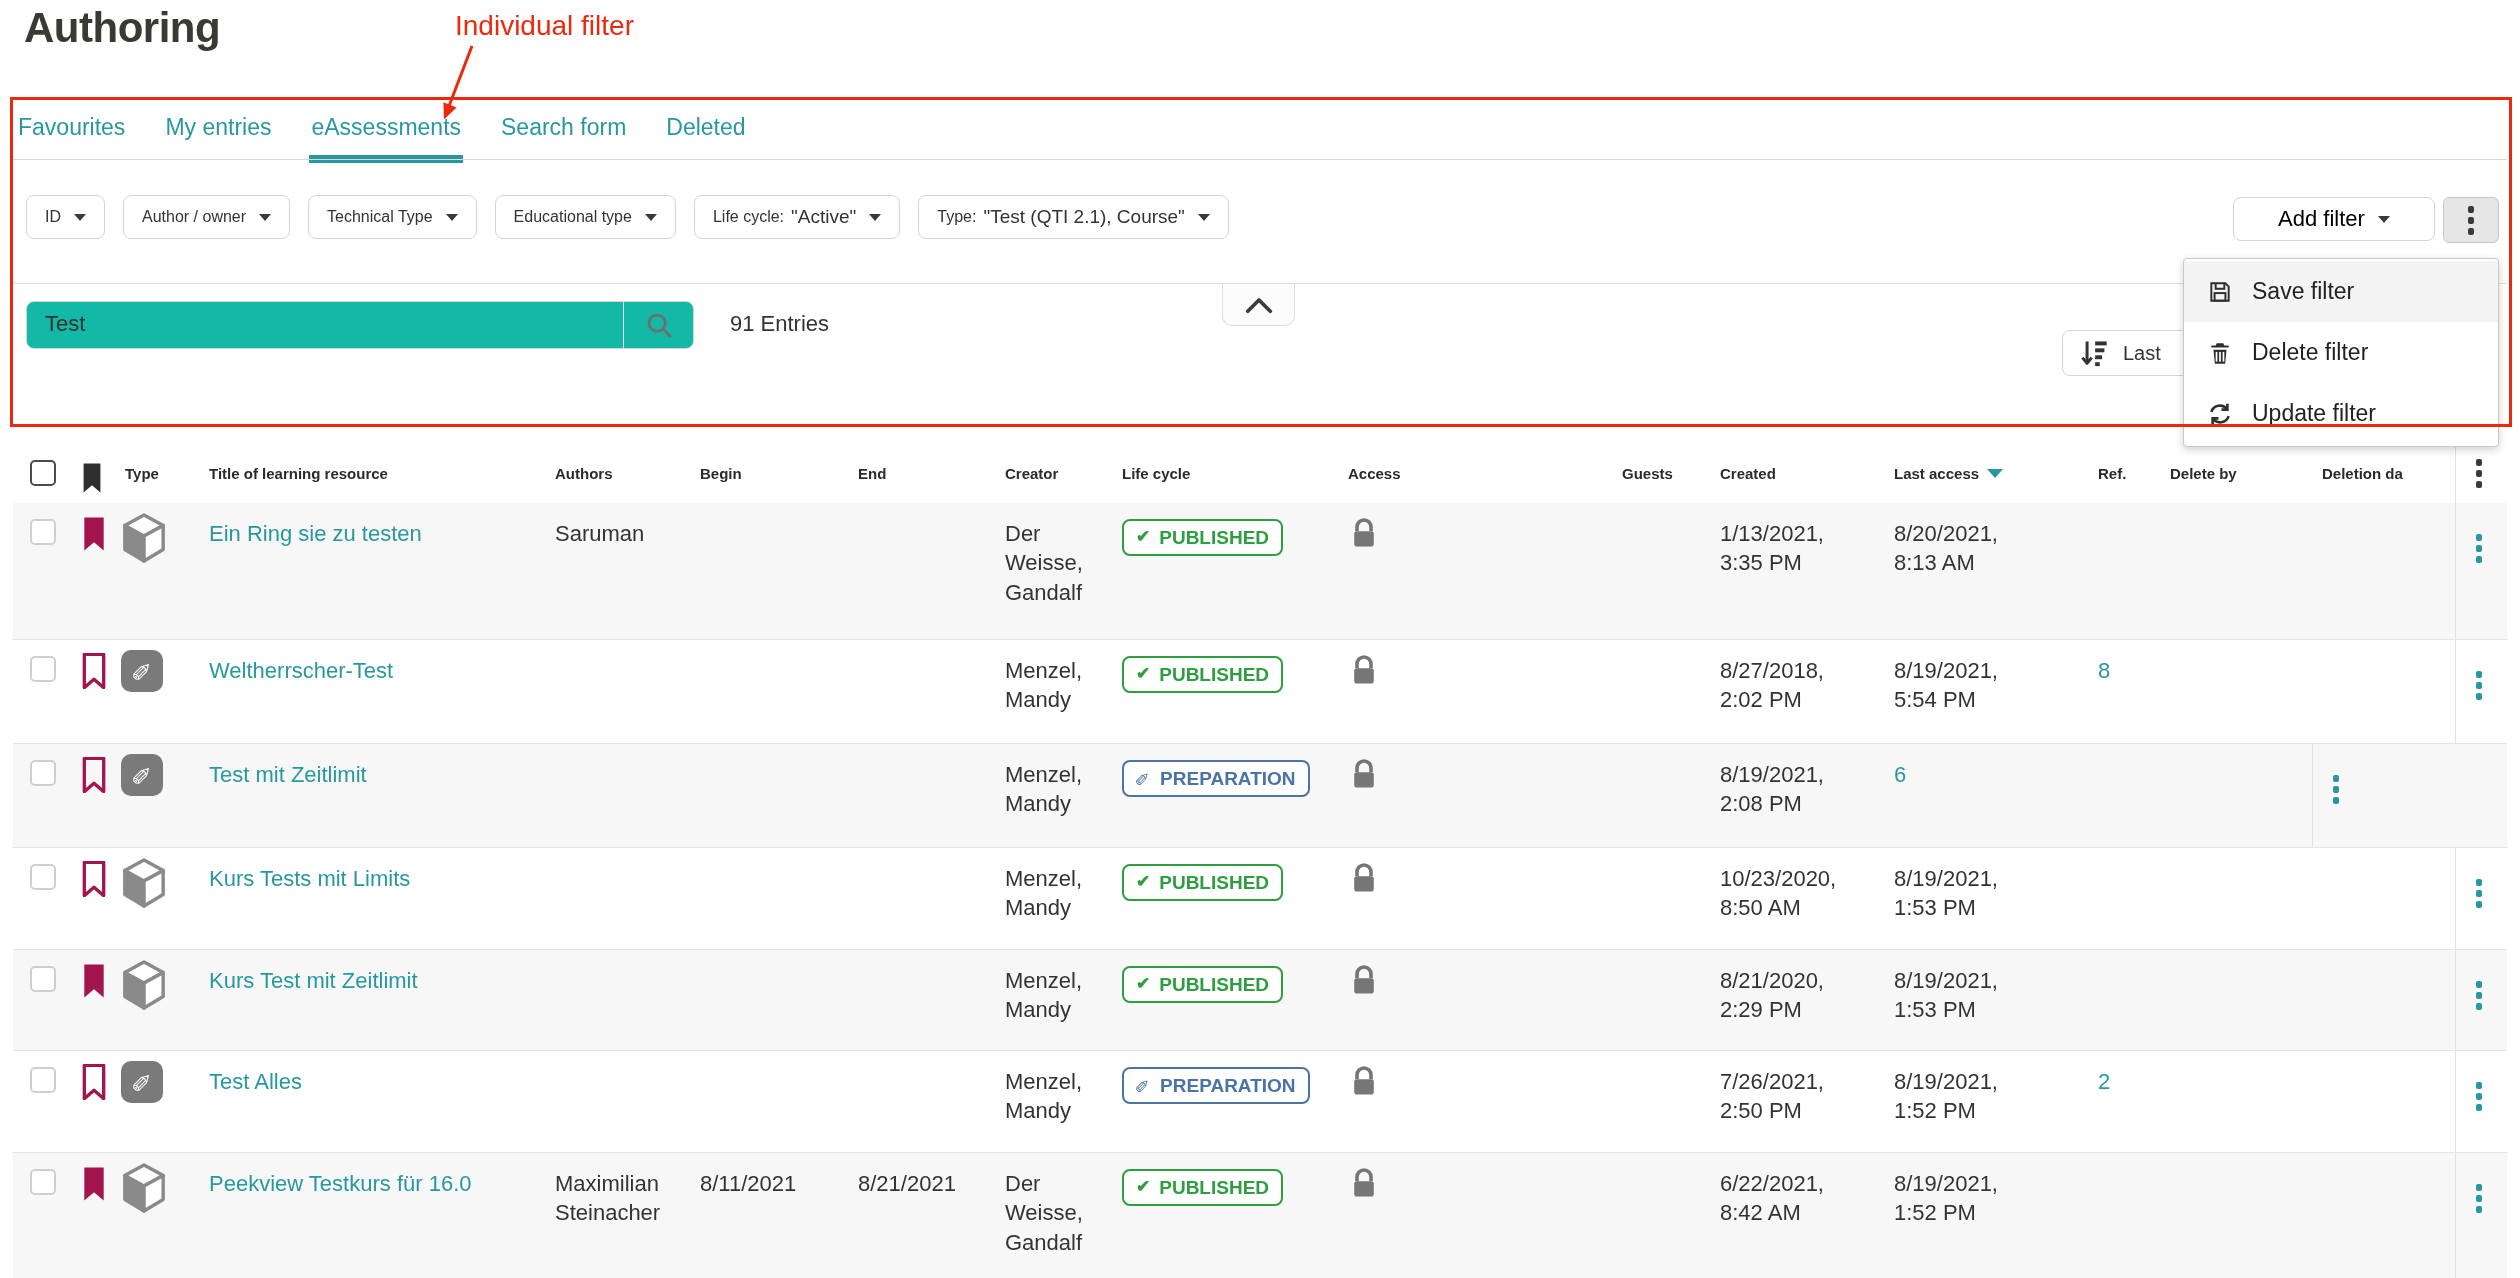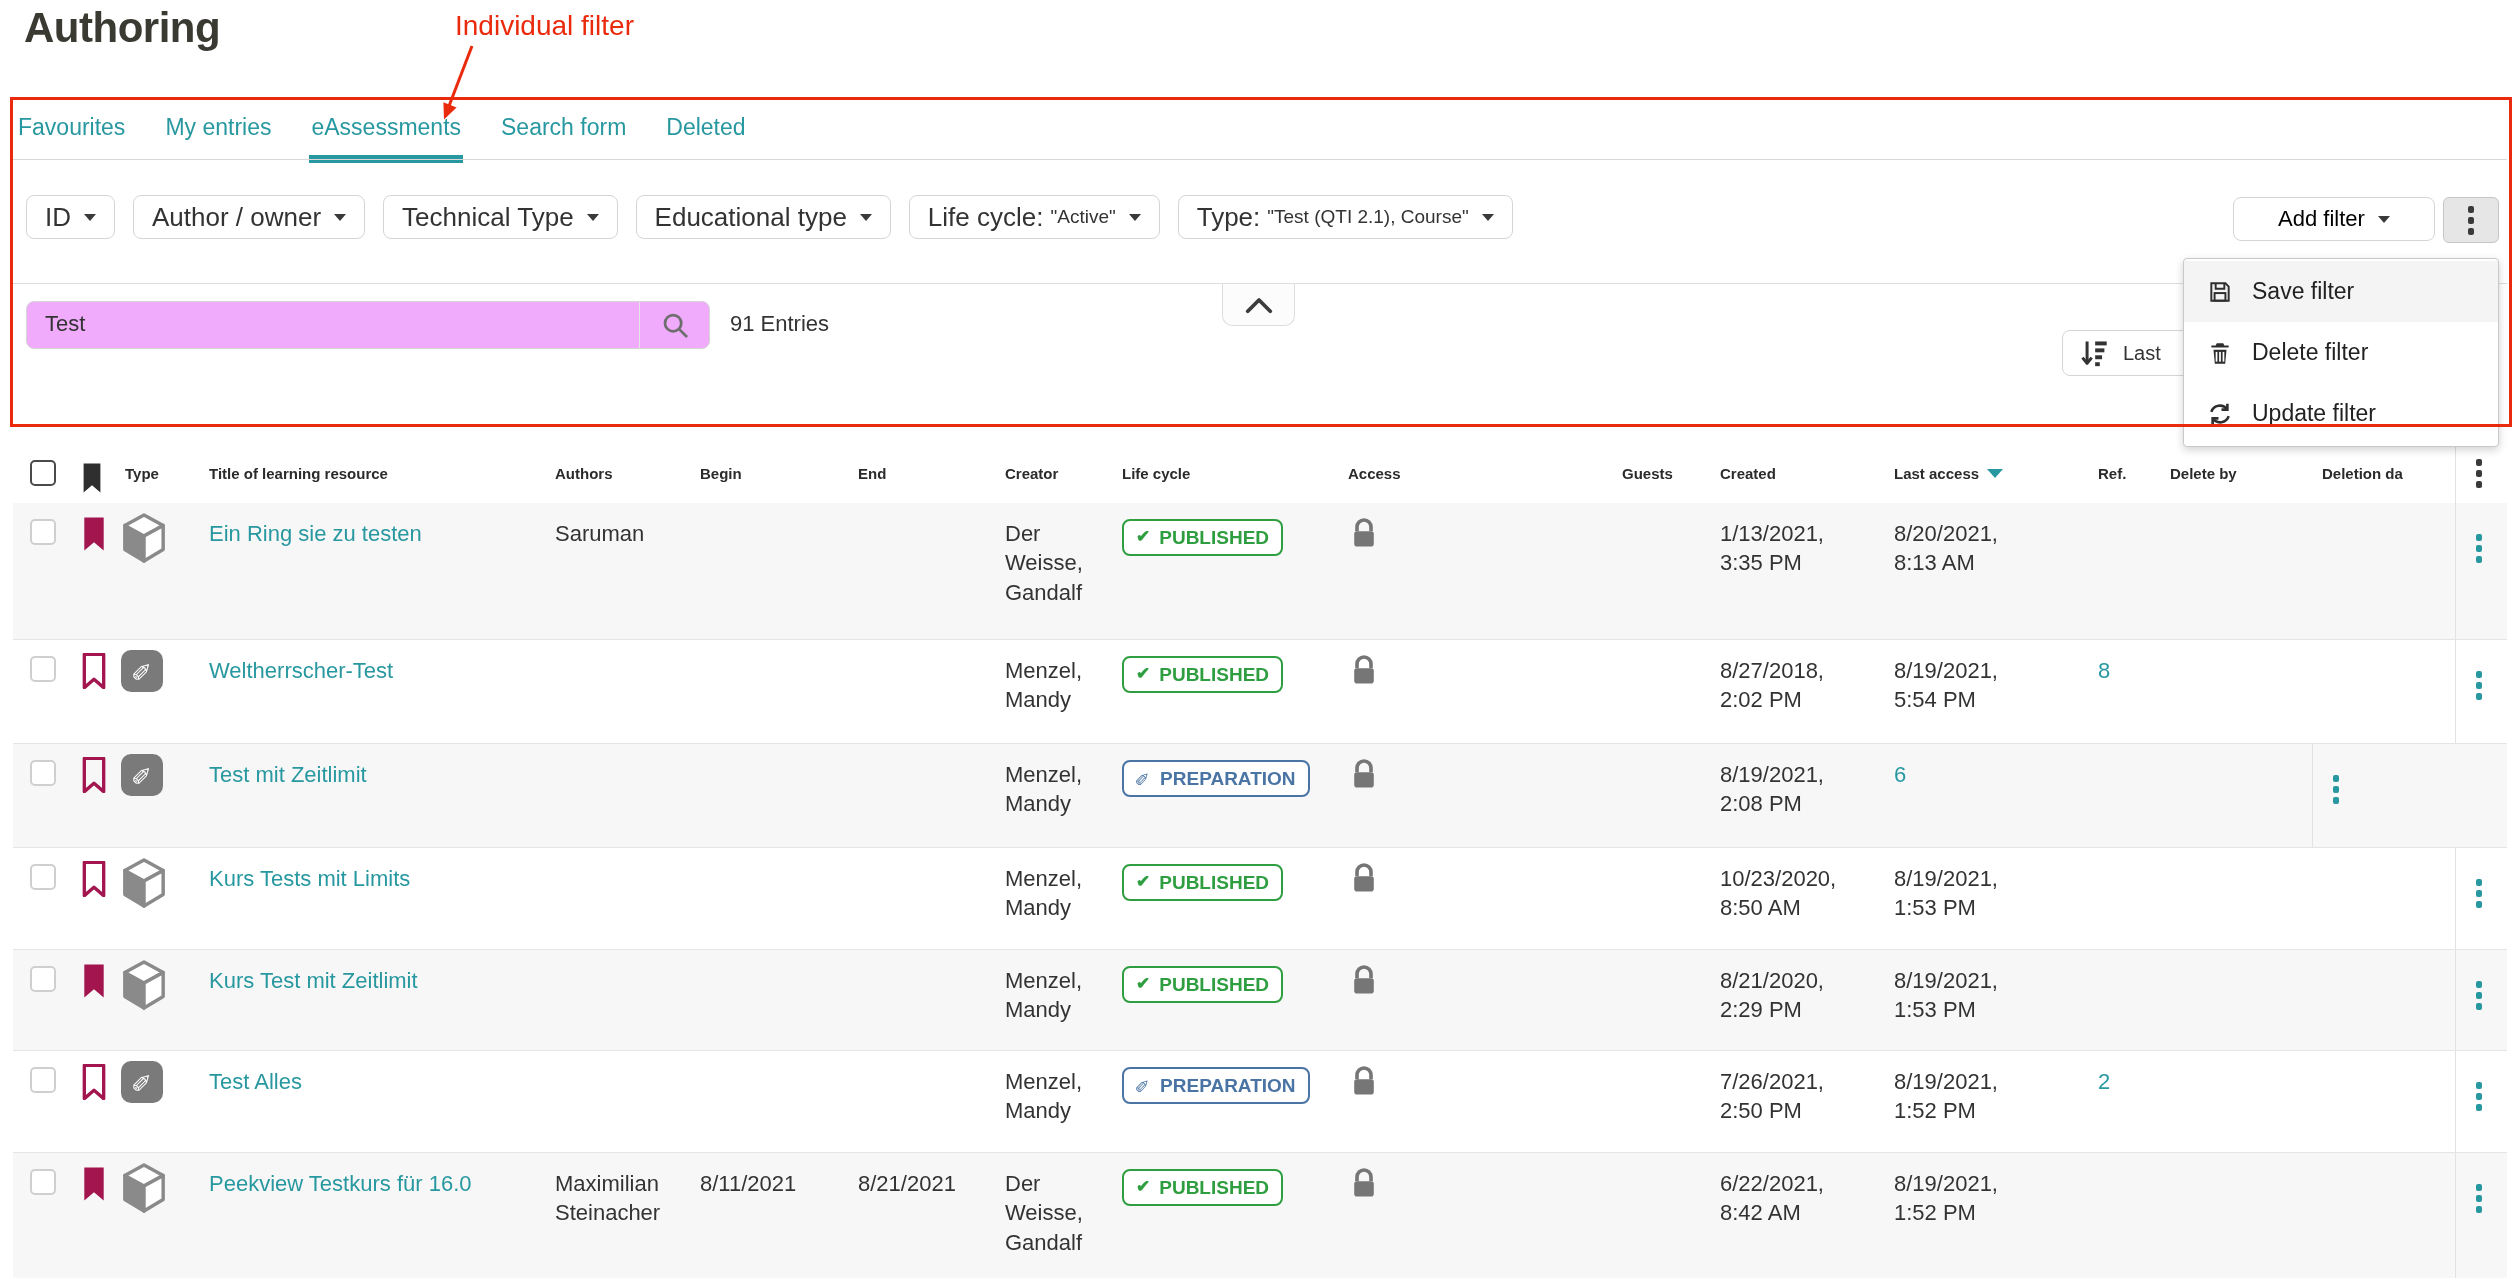--- a/index.html
+++ b/index.html
@@ -16,36 +16,36 @@
   .annotation-box{position:absolute;left:10px;top:97px;width:2496px;height:324px;border:3px solid var(--red);z-index:60;pointer-events:none;}
   
   .tabs{position:absolute;left:16px;top:110px;display:flex;}
   .tab{margin-right:36px;font-size:23px;color:var(--teal);padding:4px 2px 14px 2px;cursor:pointer;white-space:nowrap;}
   .tab.active{border-bottom:8px solid var(--teal);}
   .tabbar-divider{position:absolute;left:13px;top:159px;width:2494px;height:1px;background:#d8d8d8;}
   
   .chips{position:absolute;left:26px;top:195px;display:flex;gap:18px;}
   .chip{display:inline-flex;align-items:center;height:44px;padding:0 18px;background:#fff;
     border:1px solid #d5d5d5;border-radius:8px;font-size:22px;color:#333;font-family:inherit;cursor:pointer;white-space:nowrap;}
-  .chip-main{font-size:26px;}
+  .chip-main{font-size:16px;}
   .chip-val{font-size:19px;margin-left:7px;}
   .caret{width:0;height:0;border-left:6px solid transparent;border-right:6px solid transparent;border-top:7px solid #3a3a3a;margin-left:13px;}
   .add-filter-btn{position:absolute;left:2233px;top:197px;width:202px;height:44px;display:flex;align-items:center;justify-content:center;
     background:#fff;border:1px solid #d5d5d5;border-radius:8px;font-size:22px;font-family:inherit;cursor:pointer;}
   .kebab-btn{position:absolute;left:2443px;top:197px;width:54px;height:44px;display:flex;align-items:center;justify-content:center;
     background:#e6e6e6;border:1px solid #c6c6c6;border-radius:6px;cursor:pointer;}
   
   .kebab{display:inline-flex;flex-direction:column;gap:4px;cursor:pointer;}
   .kebab span{width:6px;height:7px;border-radius:2px;background:#3a3a3a;display:block;}
   .kebab.teal span{background:var(--teal);}
   
   .section-divider{position:absolute;left:13px;top:283px;width:2494px;height:1px;background:#ddd;}
   .collapse-btn{position:absolute;left:1222px;top:284px;width:71px;height:41px;display:flex;align-items:center;justify-content:center;
     background:#fcfcfc;border:1px solid #ddd;border-top:none;border-radius:0 0 10px 10px;cursor:pointer;}
-  .search-box{position:absolute;left:26px;top:301px;width:666px;height:46px;border:1px solid #d6d6d6;border-radius:8px;background:#f0abfc;padding-left:16px;}
+  .search-box{position:absolute;left:26px;top:301px;width:666px;height:46px;border:1px solid #d6d6d6;border-radius:8px;background:#14b8a6;}
   .search-box input{position:absolute;left:0;top:0;width:578px;height:44px;border:none;outline:none;background:transparent;
     font-size:22px;color:#333;padding:0 0 0 18px;font-family:inherit;}
   .search-btn{position:absolute;right:0;top:0;width:70px;height:100%;display:flex;align-items:center;justify-content:center;
     border-left:1px solid #e5e5e5;cursor:pointer;background:transparent;border-top:none;border-right:none;border-bottom:none;}
   .entries-label{position:absolute;left:730px;top:301px;height:46px;display:flex;align-items:center;font-size:22px;color:#333;}
   .sort-btn{position:absolute;left:2062px;top:330px;width:240px;height:46px;display:flex;align-items:center;gap:14px;padding:0 16px;
     background:#fff;border:1px solid #d5d5d5;border-radius:8px;font-size:20px;color:#333;z-index:5;box-sizing:border-box;cursor:pointer;}
   
   .menu{position:absolute;left:2183px;top:258px;width:314px;background:#fff;border:1px solid #c9c9c9;border-radius:4px;
     box-shadow:0 3px 9px rgba(0,0,0,.18);z-index:40;padding:2px 0;}

